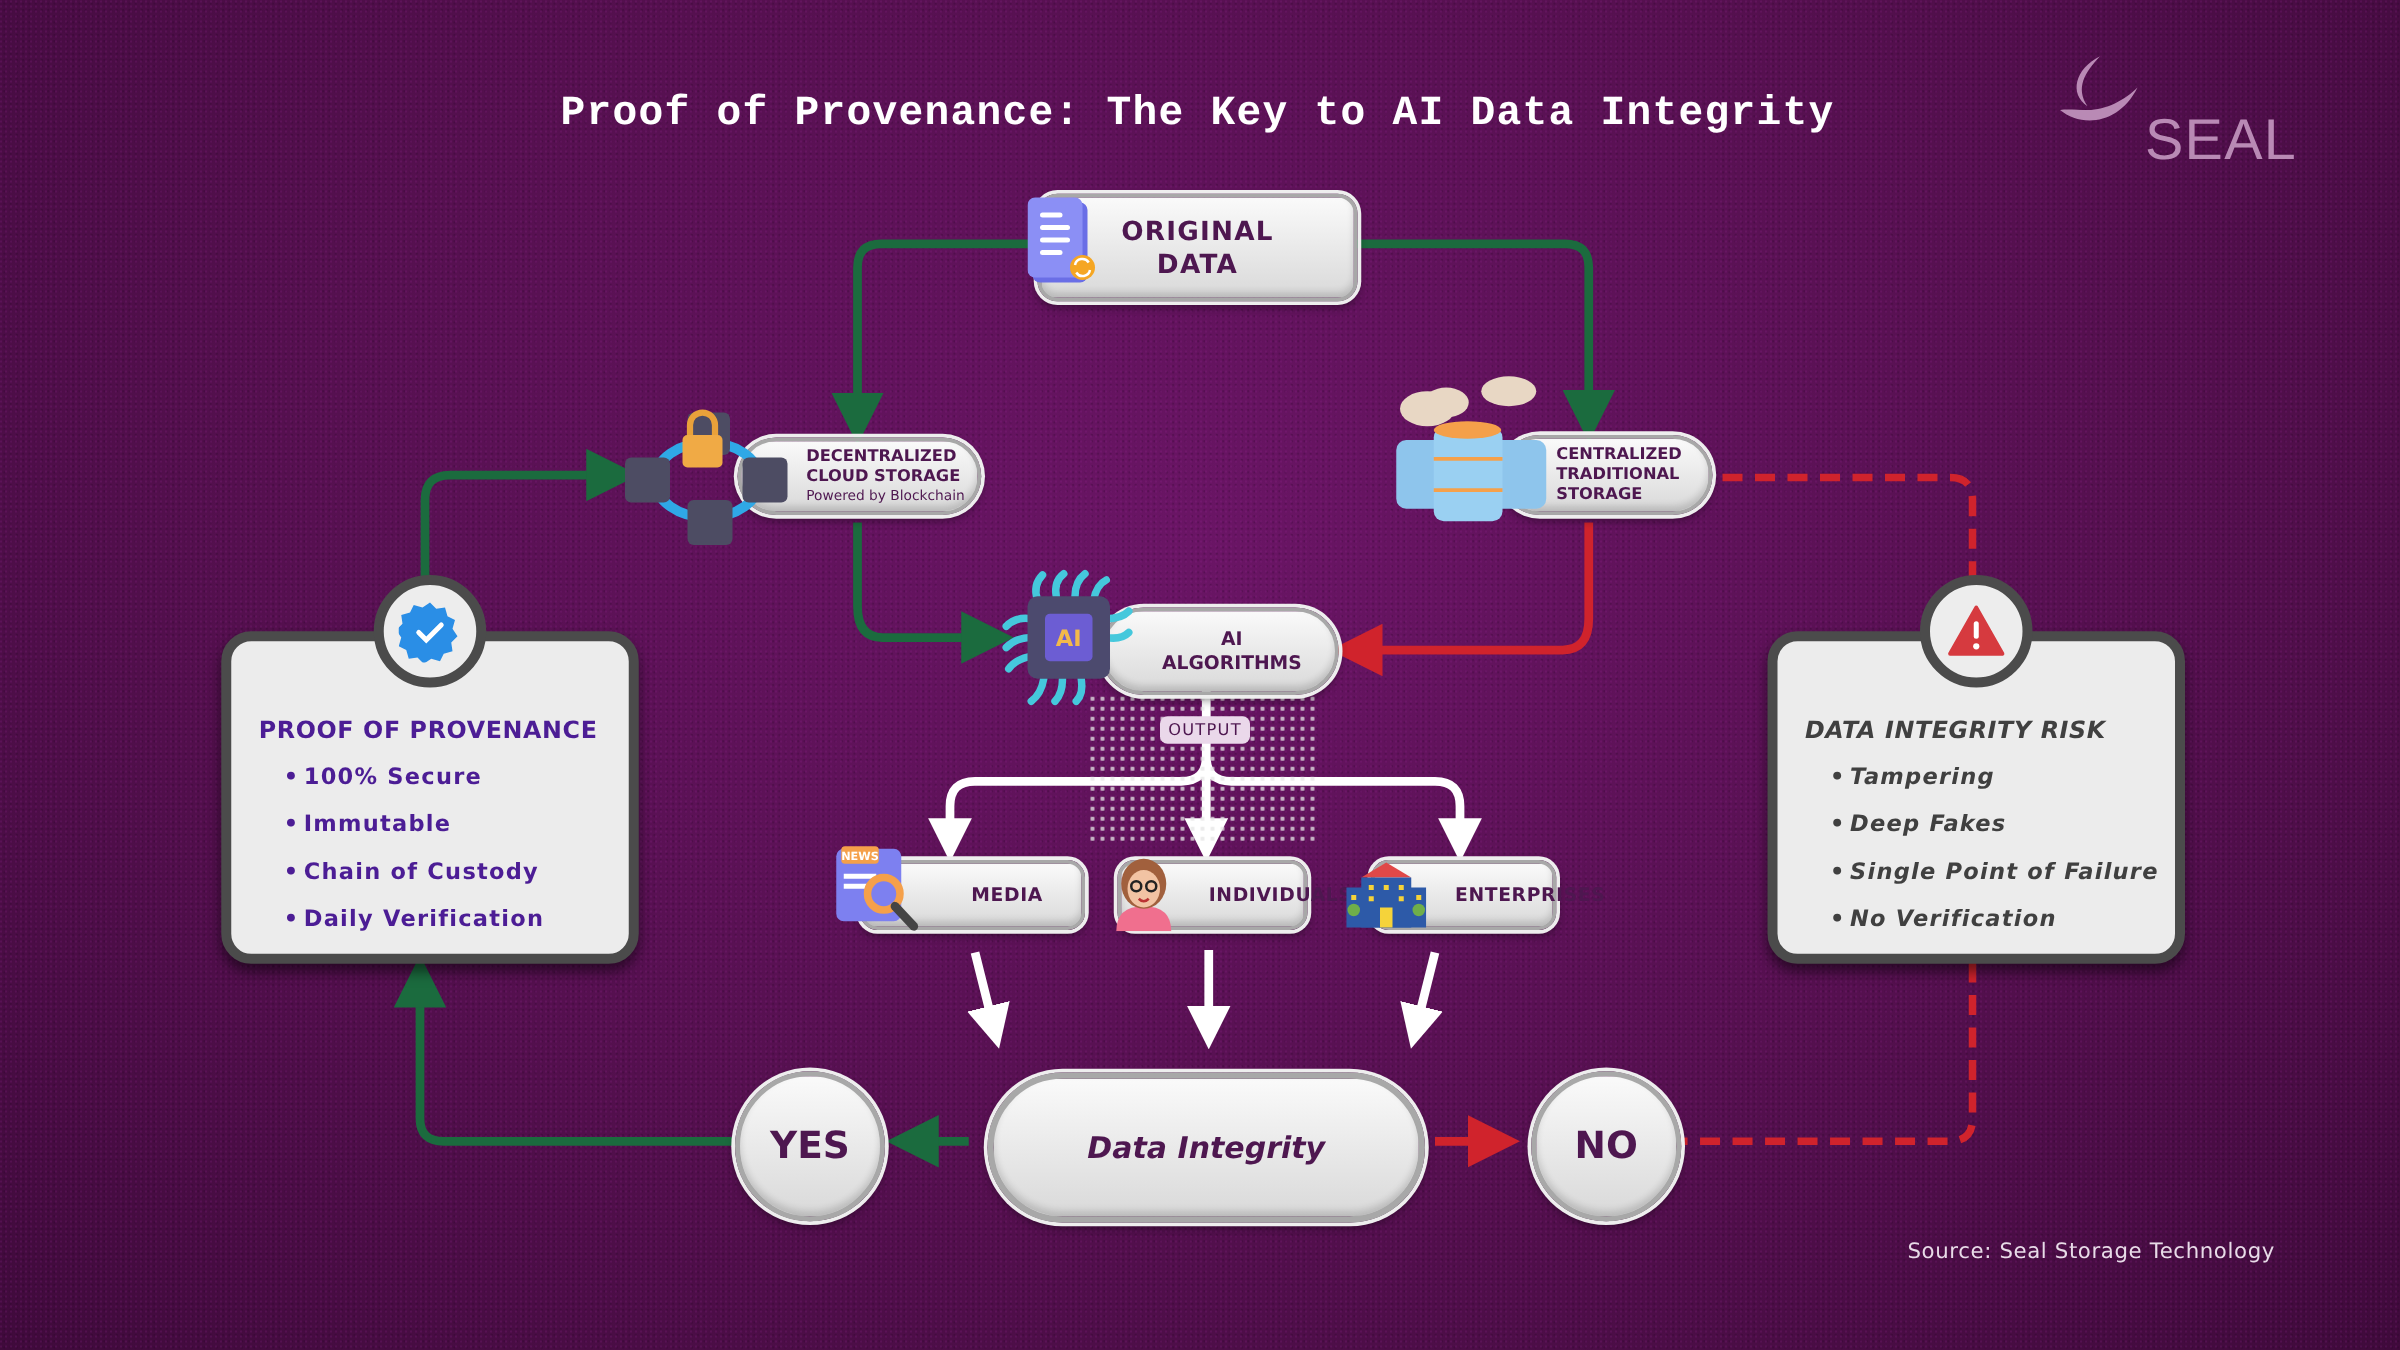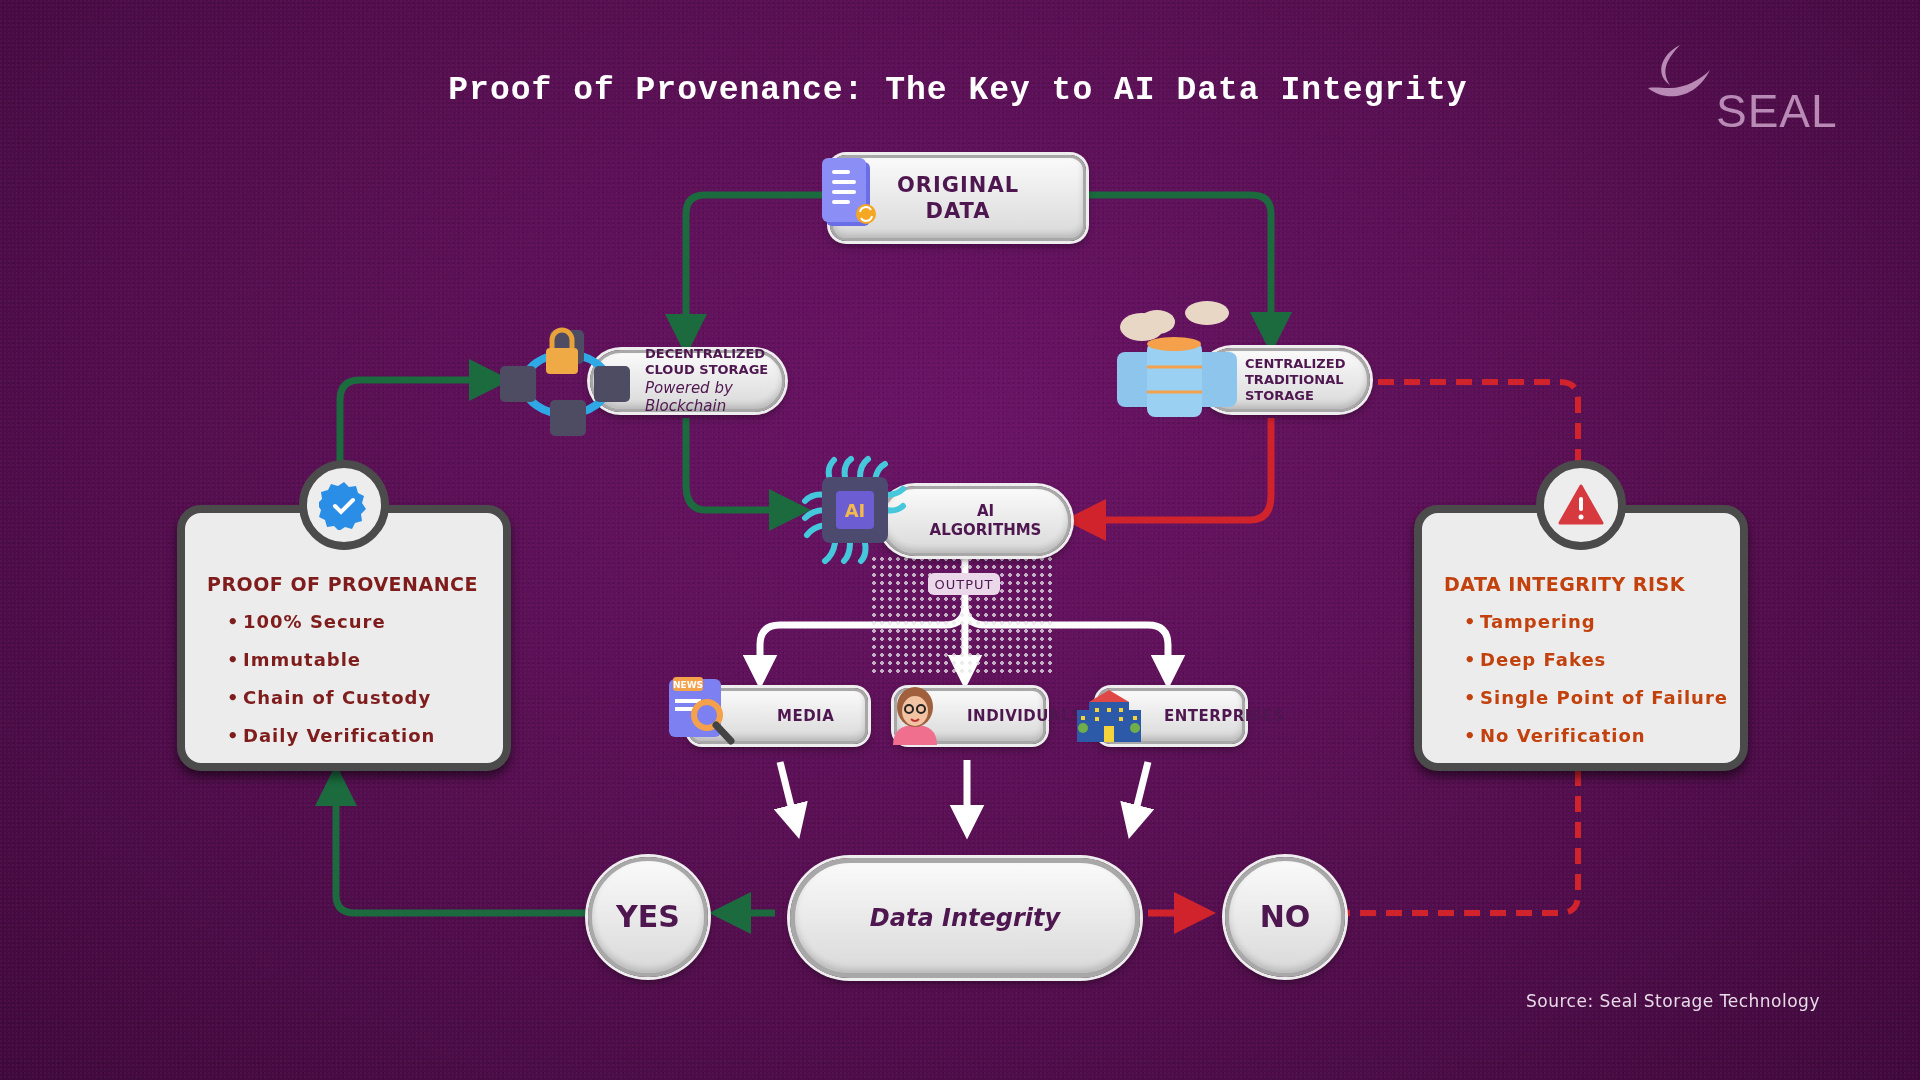--- a/index.html
+++ b/index.html
@@ -34,21 +34,21 @@
     border:3px solid #a8a8a8;
     box-shadow: 0 0 0 3px #eee, 0 4px 8px rgba(0,0,0,0.45), inset 0 -4px 6px rgba(0,0,0,0.15);
     display:flex; align-items:center; justify-content:center;
     color:#4e1750; font-weight:bold; text-align:center;
     font-family:"DejaVu Sans", sans-serif;
   }
   .pill .lbl { line-height:1.25; }
 
   .orig { left:830px; top:155px; width:250px; height:80px; border-radius:16px; font-size:21px; letter-spacing:1px; }
   .dec { left:590px; top:350px; width:195px; height:62px; font-size:13px; justify-content:flex-start; padding-left:52px; box-sizing:border-box; }
-  .dec .sub { font-style:italic; font-weight:normal; font-size:15px; display:block; }
+  .dec .sub { font-weight:normal; font-size:11px; display:block; }
   .cen { left:1200px; top:348px; width:170px; height:64px; font-size:13px; justify-content:flex-start; padding-left:42px; box-sizing:border-box; text-align:left; }
   .ai { left:880px; top:486px; width:185px; height:64px; font-size:15px; }
   .out-box { border-radius:14px; height:56px; font-size:15px; letter-spacing:0.5px;margin-left:20px; }
   .media { left:668px; top:688px; width:180px; justify-content:flex-start; padding-left:86px; box-sizing:border-box; }
   .indiv { left:874px; top:688px; width:152px; justify-content:flex-start; padding-left:70px; box-sizing:border-box; }
   .enter { left:1077px; top:688px; width:148px; justify-content:flex-start; padding-left:64px; box-sizing:border-box; }
   .integ { left:790px; top:858px; width:340px; height:110px; border-radius:60px; font-size:24px; border-width:5px;font-style:italic; }
   .yn { width:112px; height:112px; border-radius:50%; font-size:30px; border-width:4px; }
   .yes { left:588px; top:857px; }
   .no { left:1225px; top:857px; }
@@ -62,22 +62,22 @@
   .panel.right { left:1414px; }
   .panel-badge {
     position:absolute; width:74px; height:74px; border-radius:50%;
     background:#ededed; border:8px solid #4b4b4b; top:-53px; left:114px;
     display:flex; align-items:center; justify-content:center;
   }
   .panel h3 { position:absolute; left:22px; top:60px; margin:0; font-size:19px; font-weight:bold; letter-spacing:0.5px; }
   .panel ul { position:absolute; left:22px; top:90px; margin:0; padding:0 0 0 20px; list-style:none; }
   .panel li { font-size:18px; font-weight:bold; letter-spacing:1px; height:38px; line-height:38px; position:relative; padding-left:16px; }
   .panel li::before { content:"•"; position:absolute; left:0; }
-  .panel.left h3, .panel.left li { color:#7f1d1d; }
-  .panel.right h3, .panel.right li { color:#c2410c; }
+  .panel.left h3, .panel.left li { color:#4c1d95; }
+  .panel.right h3, .panel.right li { color:#404040;font-style:italic; }
 
   .output-tag {
     position:absolute; left:928px; top:573px; width:72px; height:22px; border-radius:6px;
     background:#ead8ea; color:#4e1750; font-size:13px; display:flex; align-items:center; justify-content:center;
     letter-spacing:1px;
   }
   .dots {
     position:absolute; left:870px; top:555px; width:185px; height:118px;
     background-image: radial-gradient(circle, rgba(230,230,230,0.75) 1.6px, transparent 2px);
     background-size: 8px 8px;

